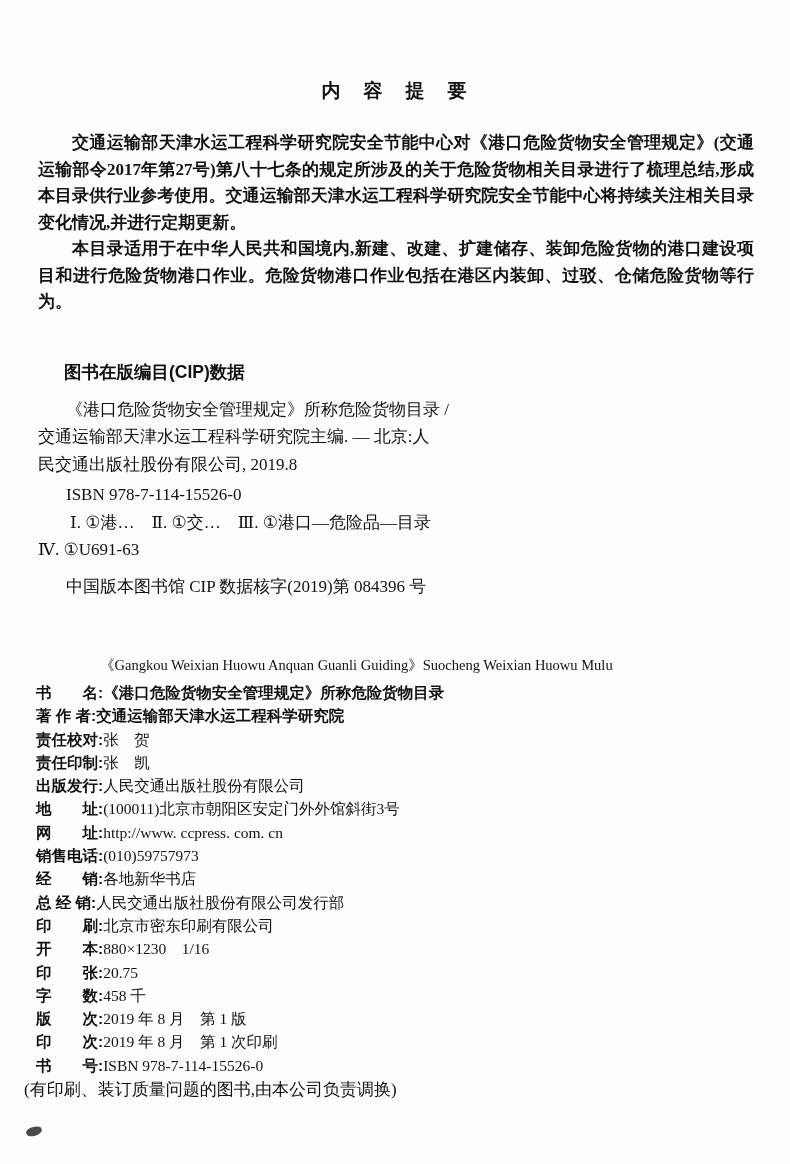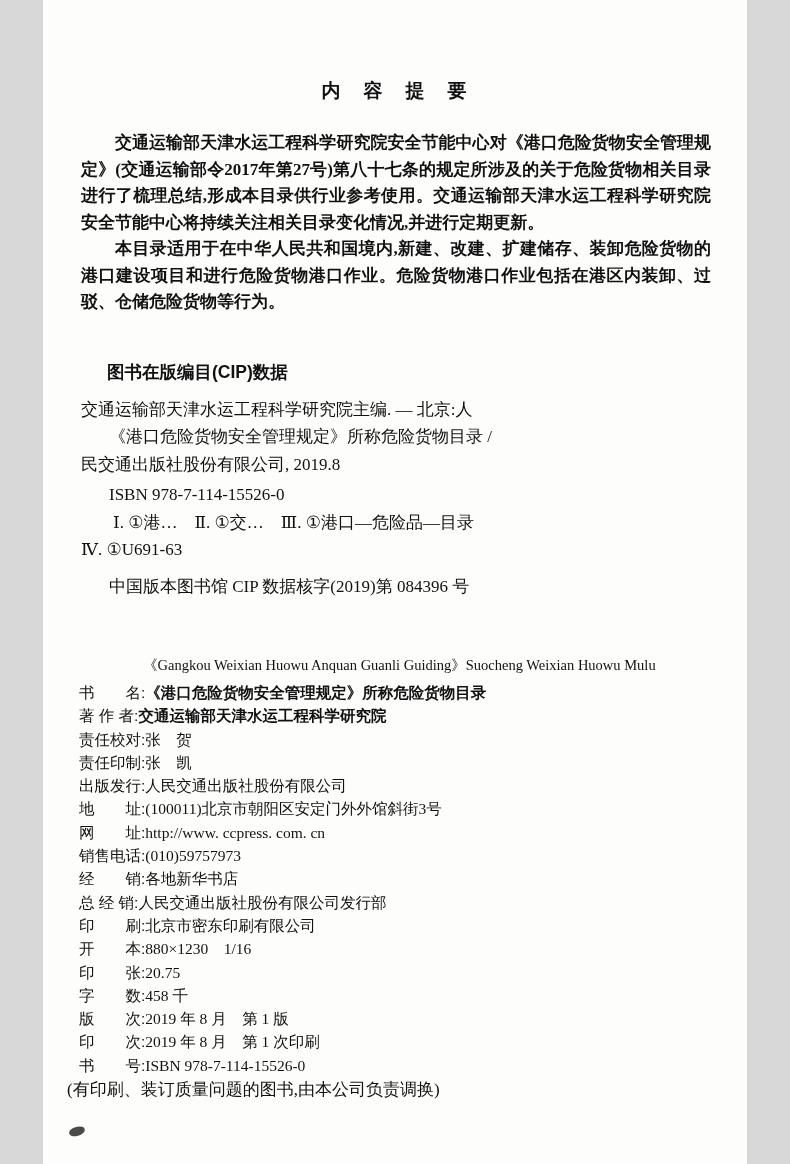--- a/index.html
+++ b/index.html
@@ -1,18 +1,18 @@
 <!DOCTYPE html>
 <html><head>
 <meta charset="utf-8">
 <style>
   html, body { margin: 0; padding: 0; background: #d8d8d8; }
   .page {
     position: relative;
-    width: 704px;
+    width: 790px;
     height: 1164px;
     margin: 0 auto;
     background: #fdfdfc;
     color: #1a1a1a;
     font-family: "Liberation Serif", "DejaVu Serif", serif;
     overflow: hidden;
     box-sizing: border-box;
   }
   .page-title {
     margin: 0;
@@ -59,21 +59,21 @@
   .colophon { margin: 4px 30px 0 36px; }
   .colophon-row {
     display: flex;
     font-size: 15.5px;
     line-height: 23.3px;
     color: #111;
     white-space: nowrap;
   }
   .colophon-row .label {
     font-family: "Liberation Sans", "DejaVu Sans", sans-serif;
-    font-weight: normal;
+    font-weight: bold;
     flex: 0 0 auto;
   }
   .colophon-row .value { font-family: "Liberation Serif", "DejaVu Serif", serif; }
   .colophon-row.bold-value .value {
     font-family: "Liberation Sans", "DejaVu Sans", sans-serif;
     font-weight: bold;
   }
   .quality-note {
     margin: 1px 0 0 24px;
     font-size: 17px;
@@ -100,22 +100,22 @@
   <h1 class="page-title">内　容　提　要</h1>
 
   <div class="intro">
     <p>交通运输部天津水运工程科学研究院安全节能中心对《港口危险货物安全管理规定》(交通运输部令2017年第27号)第八十七条的规定所涉及的关于危险货物相关目录进行了梳理总结,形成本目录供行业参考使用。交通运输部天津水运工程科学研究院安全节能中心将持续关注相关目录变化情况,并进行定期更新。</p>
     <p>本目录适用于在中华人民共和国境内,新建、改建、扩建储存、装卸危险货物的港口建设项目和进行危险货物港口作业。危险货物港口作业包括在港区内装卸、过驳、仓储危险货物等行为。</p>
   </div>
 
   <h2 class="cip-heading">图书在版编目(CIP)数据</h2>
 
   <div class="cip-block">
+    <div class="cip-line ind2">《港口危险货物安全管理规定》所称危险货物目录 /</div>
     <div class="cip-line">交通运输部天津水运工程科学研究院主编. — 北京:人</div>
-    <div class="cip-line ind2">《港口危险货物安全管理规定》所称危险货物目录 /</div>
     <div class="cip-line">民交通出版社股份有限公司, 2019.8</div>
     <div class="cip-line ind2 isbn">ISBN 978-7-114-15526-0</div>
     <div class="cip-line ind1">Ⅰ. ①港…　Ⅱ. ①交…　Ⅲ. ①港口—危险品—目录</div>
     <div class="cip-line">Ⅳ. ①U691-63</div>
     <div class="cip-line record">中国版本图书馆 CIP 数据核字(2019)第 084396 号</div>
   </div>
 
   <div class="pinyin-line">《Gangkou Weixian Huowu Anquan Guanli Guiding》Suocheng Weixian Huowu Mulu</div>
 
   <div class="colophon">

